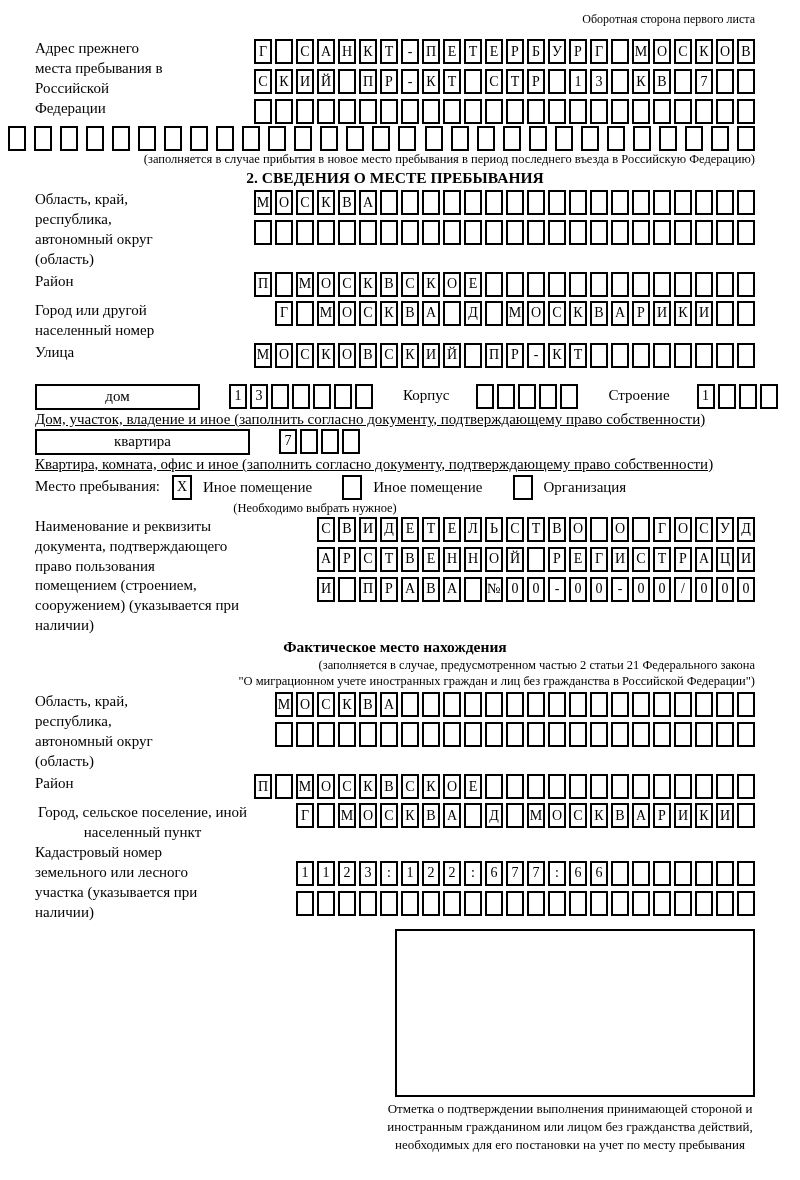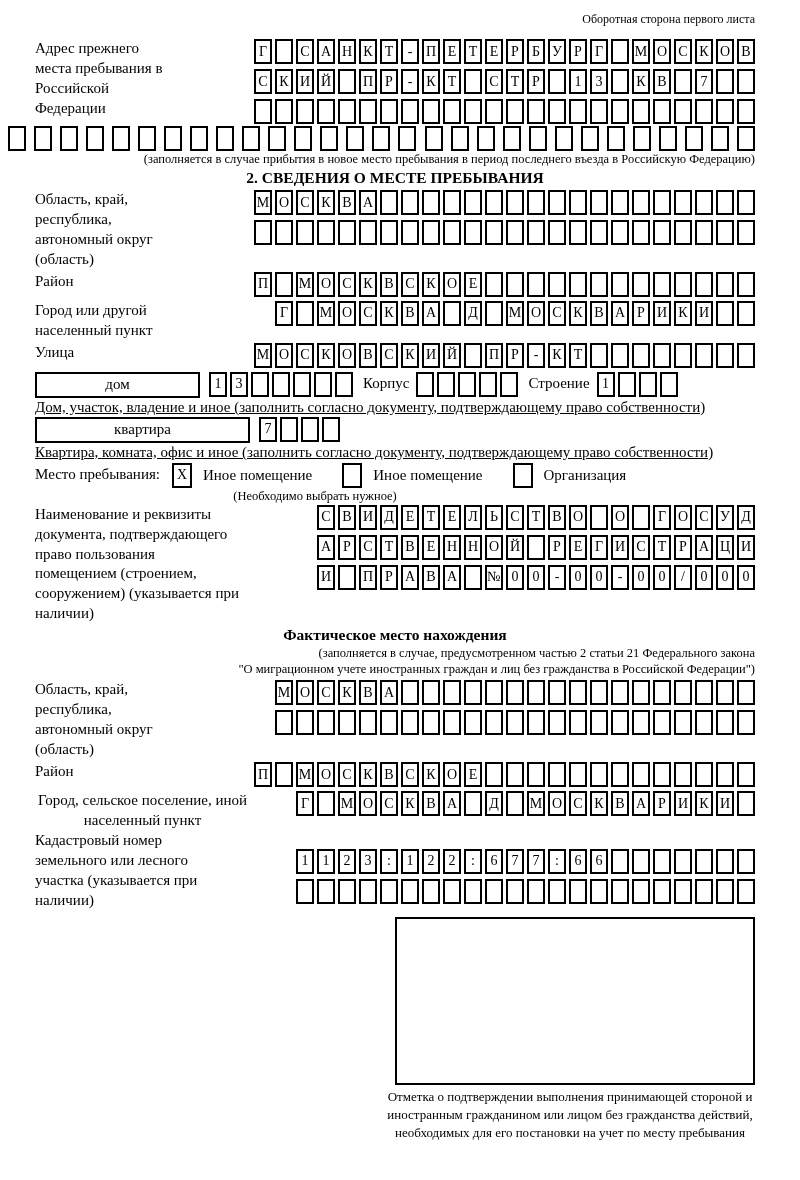--- a/index.html
+++ b/index.html
@@ -31,21 +31,21 @@
   }
   .crow.full { margin: 2px 0 1px -27px; width: 747px; justify-content: space-between; }
   .crow.full .cell { margin-left: 0; }
 
   .note { font-size: 12.5px; text-align: right; margin-bottom: 1px; }
   .note-left { font-size: 15px; text-align: left; margin-bottom: 1px; text-decoration: underline; }
   .note-mid { font-size: 12.5px; width: 500px; margin-left: 30px; text-align: center; margin-bottom: 1px; }
 
   .sec-title { text-align: center; font-weight: bold; font-size: 15.5px; margin: 2px 0 3px 0; }
 
-  .house-row { display: flex; align-items: flex-start; margin-bottom: 1px; }
+  .house-row { display: flex; align-items: flex-start; margin-bottom: 1px; gap: 20px; }
   .bigbox {
     border: 2px solid #000; height: 26px;
     display: flex; align-items: center; justify-content: center;
     font-size: 15px; flex: 0 0 auto;
   }
   .bigbox.dom { width: 165px; margin-right: 6px; }
   .bigbox.kv  { width: 215px; margin-right: 6px; }
   .inl { font-size: 15px; padding: 3px 4px 0 10px; white-space: nowrap; }
 
   .check-row { display: flex; align-items: center; margin: 2px 0 1px 0; }
@@ -278,21 +278,21 @@
           <span class="cell"></span>
           <span class="cell"></span>
           <span class="cell"></span>
           <span class="cell"></span>
           <span class="cell"></span>
         </div>
     </div>
   </div>
 
   <div class="field">
-    <div class="flabel w140">Город или другой населенный пункт</div>
+    <div class="flabel w140">Город или другой населенный номер</div>
     <div class="fgrid">
       <div class="crow">
           <span class="cell">Г</span>
           <span class="cell"></span>
           <span class="cell">М</span>
           <span class="cell">О</span>
           <span class="cell">С</span>
           <span class="cell">К</span>
           <span class="cell">В</span>
           <span class="cell">А</span>
@@ -308,21 +308,21 @@
           <span class="cell">Р</span>
           <span class="cell">И</span>
           <span class="cell">К</span>
           <span class="cell">И</span>
           <span class="cell"></span>
           <span class="cell"></span>
         </div>
     </div>
   </div>
 
-  <div class="field" style="margin-bottom:4px;">
+  <div class="field" style="margin-bottom:16px;">
     <div class="flabel">Улица</div>
     <div class="fgrid">
       <div class="crow">
           <span class="cell">М</span>
           <span class="cell">О</span>
           <span class="cell">С</span>
           <span class="cell">К</span>
           <span class="cell">О</span>
           <span class="cell">В</span>
           <span class="cell">С</span>

